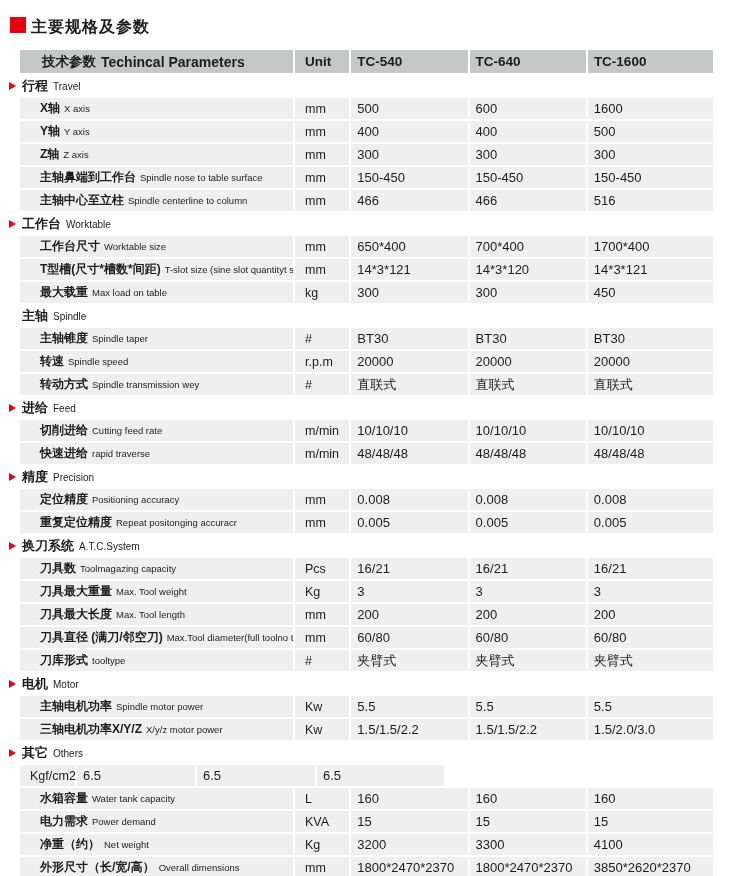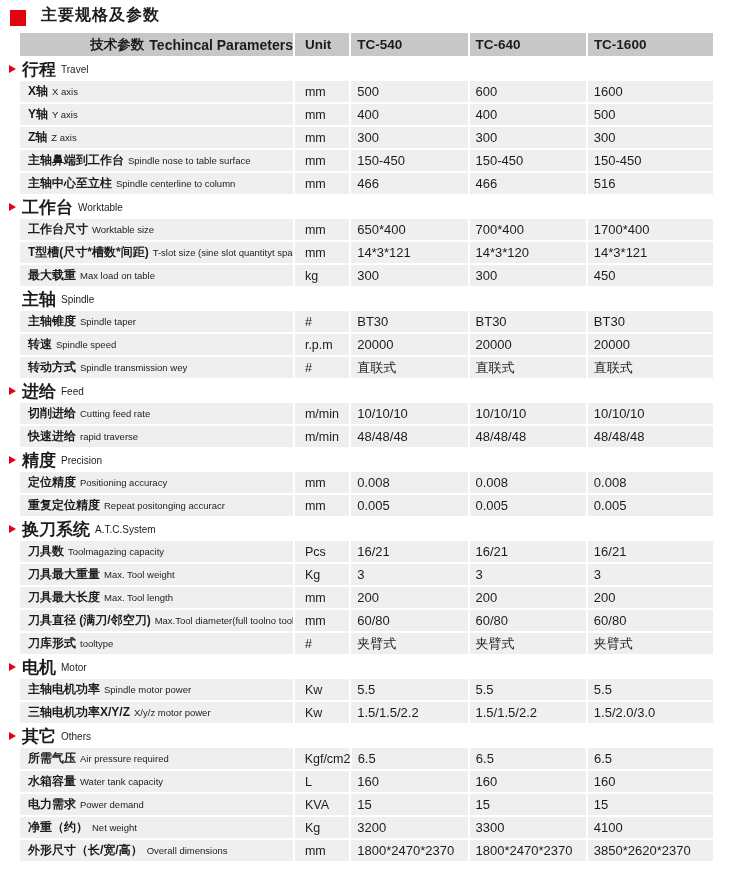--- a/index.html
+++ b/index.html
@@ -4,42 +4,42 @@
 <style>
   html,body{margin:0;padding:0;}
   body{
     width:733px;height:876px;overflow:hidden;background:#ffffff;
     font-family:"Liberation Sans","DejaVu Sans",sans-serif;
     color:#1c1c1c;
     -webkit-font-smoothing:antialiased;
   }
   .page{position:relative;width:733px;height:876px;}
   
-  .title-row{display:flex;align-items:flex-end;gap:15px;padding:0 0 0 10px;height:26px;}
+  .title-row{display:flex;align-items:flex-start;gap:5px;padding:17px 0 0 10px;height:26px;}
   .sq{width:16px;height:16px;background:var(--accent,#e60012);flex:0 0 auto;}
   .title{font-size:16px;font-weight:bold;letter-spacing:1px;}
   
   .table{margin:7px 20px 0 20px;width:693px;}
   .row{display:flex;margin-bottom:2px;}
   .cell{background:var(--rowbg,#efefef);height:21px;display:flex;align-items:center;box-sizing:border-box;white-space:nowrap;overflow:visible;}
   .cell + .cell{margin-left:2px;}
-  .c-param{width:277px;padding-left:8px;overflow:hidden;}
+  .c-param{width:277px;padding-left:20px;overflow:hidden;}
   .c-unit{width:55px;padding-left:10px;}
   .c-val{width:118px;padding-left:6px;}
   .c-val.last{width:127px;}
   
   .header-row .cell{background:var(--headbg,#c6c8c7);height:23px;font-weight:bold;}
-  .header-row .c-param{padding-left:22px;justify-content:flex-end;}
+  .header-row .c-param{padding-left:22px;}
   .h-zh{font-size:13.5px;}
   .h-en{font-size:14px;margin-left:5px;}
   .h-cell{font-size:13.5px;}
   
   .section-row{position:relative;display:flex;align-items:center;height:22px;margin-bottom:1px;padding-left:2px;background:#ffffff;}
   .tri{width:0;height:0;border-left:7px solid var(--accent,#e60012);border-top:4.5px solid transparent;border-bottom:4.5px solid transparent;position:absolute;left:-11px;top:7px;}
-  .sec-zh{font-size:17px;font-weight:600;}
+  .sec-zh{font-size:13px;font-weight:600;}
   .sec-en{font-size:10px;margin-left:5px;}
   
   .p-zh{font-size:12px;font-weight:600;}
   .p-en{font-size:9.5px;margin-left:4px;color:#222;}
   .u-txt{font-size:12.5px;}
   .v-txt{font-size:13px;}
 </style>
 </head>
 <body>
 
@@ -493,24 +493,20 @@
           <div class="cell c-val last">
             <span class="v-txt">1.5/2.0/3.0</span>
           </div>
         </div>
         <div class="section-row">
           <span class="tri"></span>
           <span class="sec-zh">其它</span>
           <span class="sec-en">Others</span>
         </div>
         <div class="row">
-          <div class="cell c-param">
-            <span class="p-zh">所需气压</span>
-            <span class="p-en">Air pressure required</span>
-          </div>
           <div class="cell c-unit">
             <span class="u-txt">Kgf/cm2</span>
           </div>
           <div class="cell c-val">
             <span class="v-txt">6.5</span>
           </div>
           <div class="cell c-val">
             <span class="v-txt">6.5</span>
           </div>
           <div class="cell c-val last">

